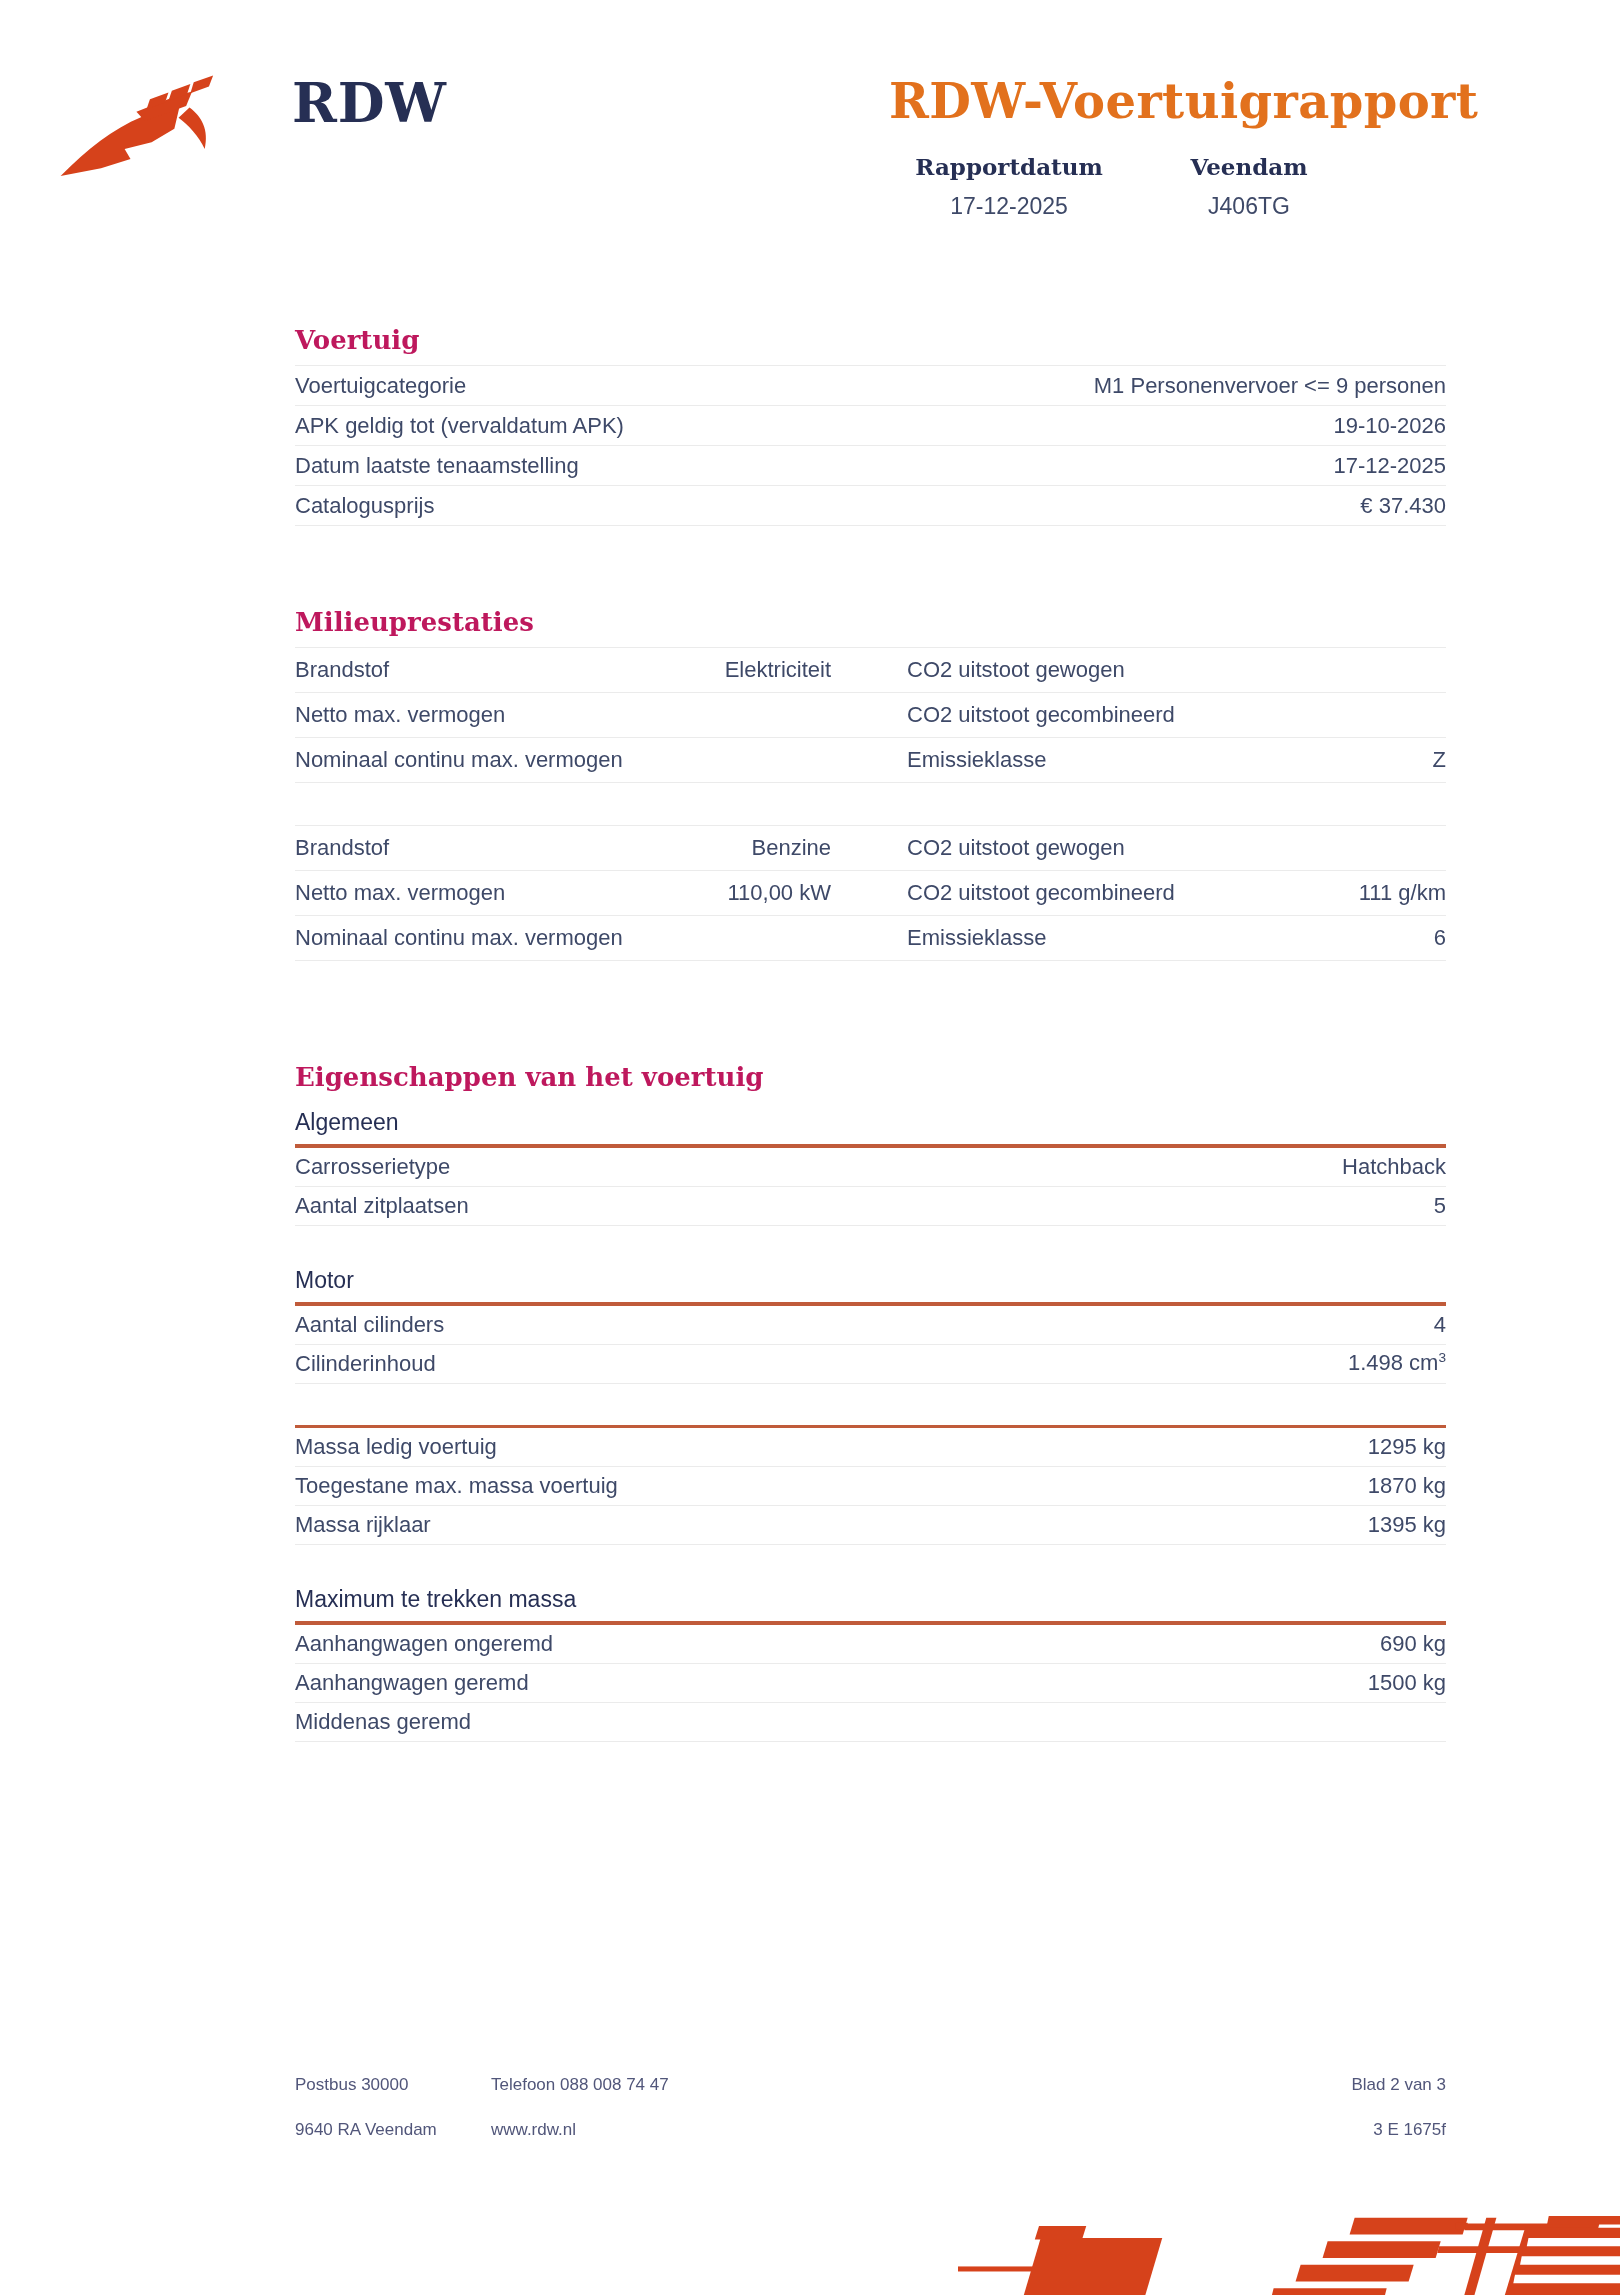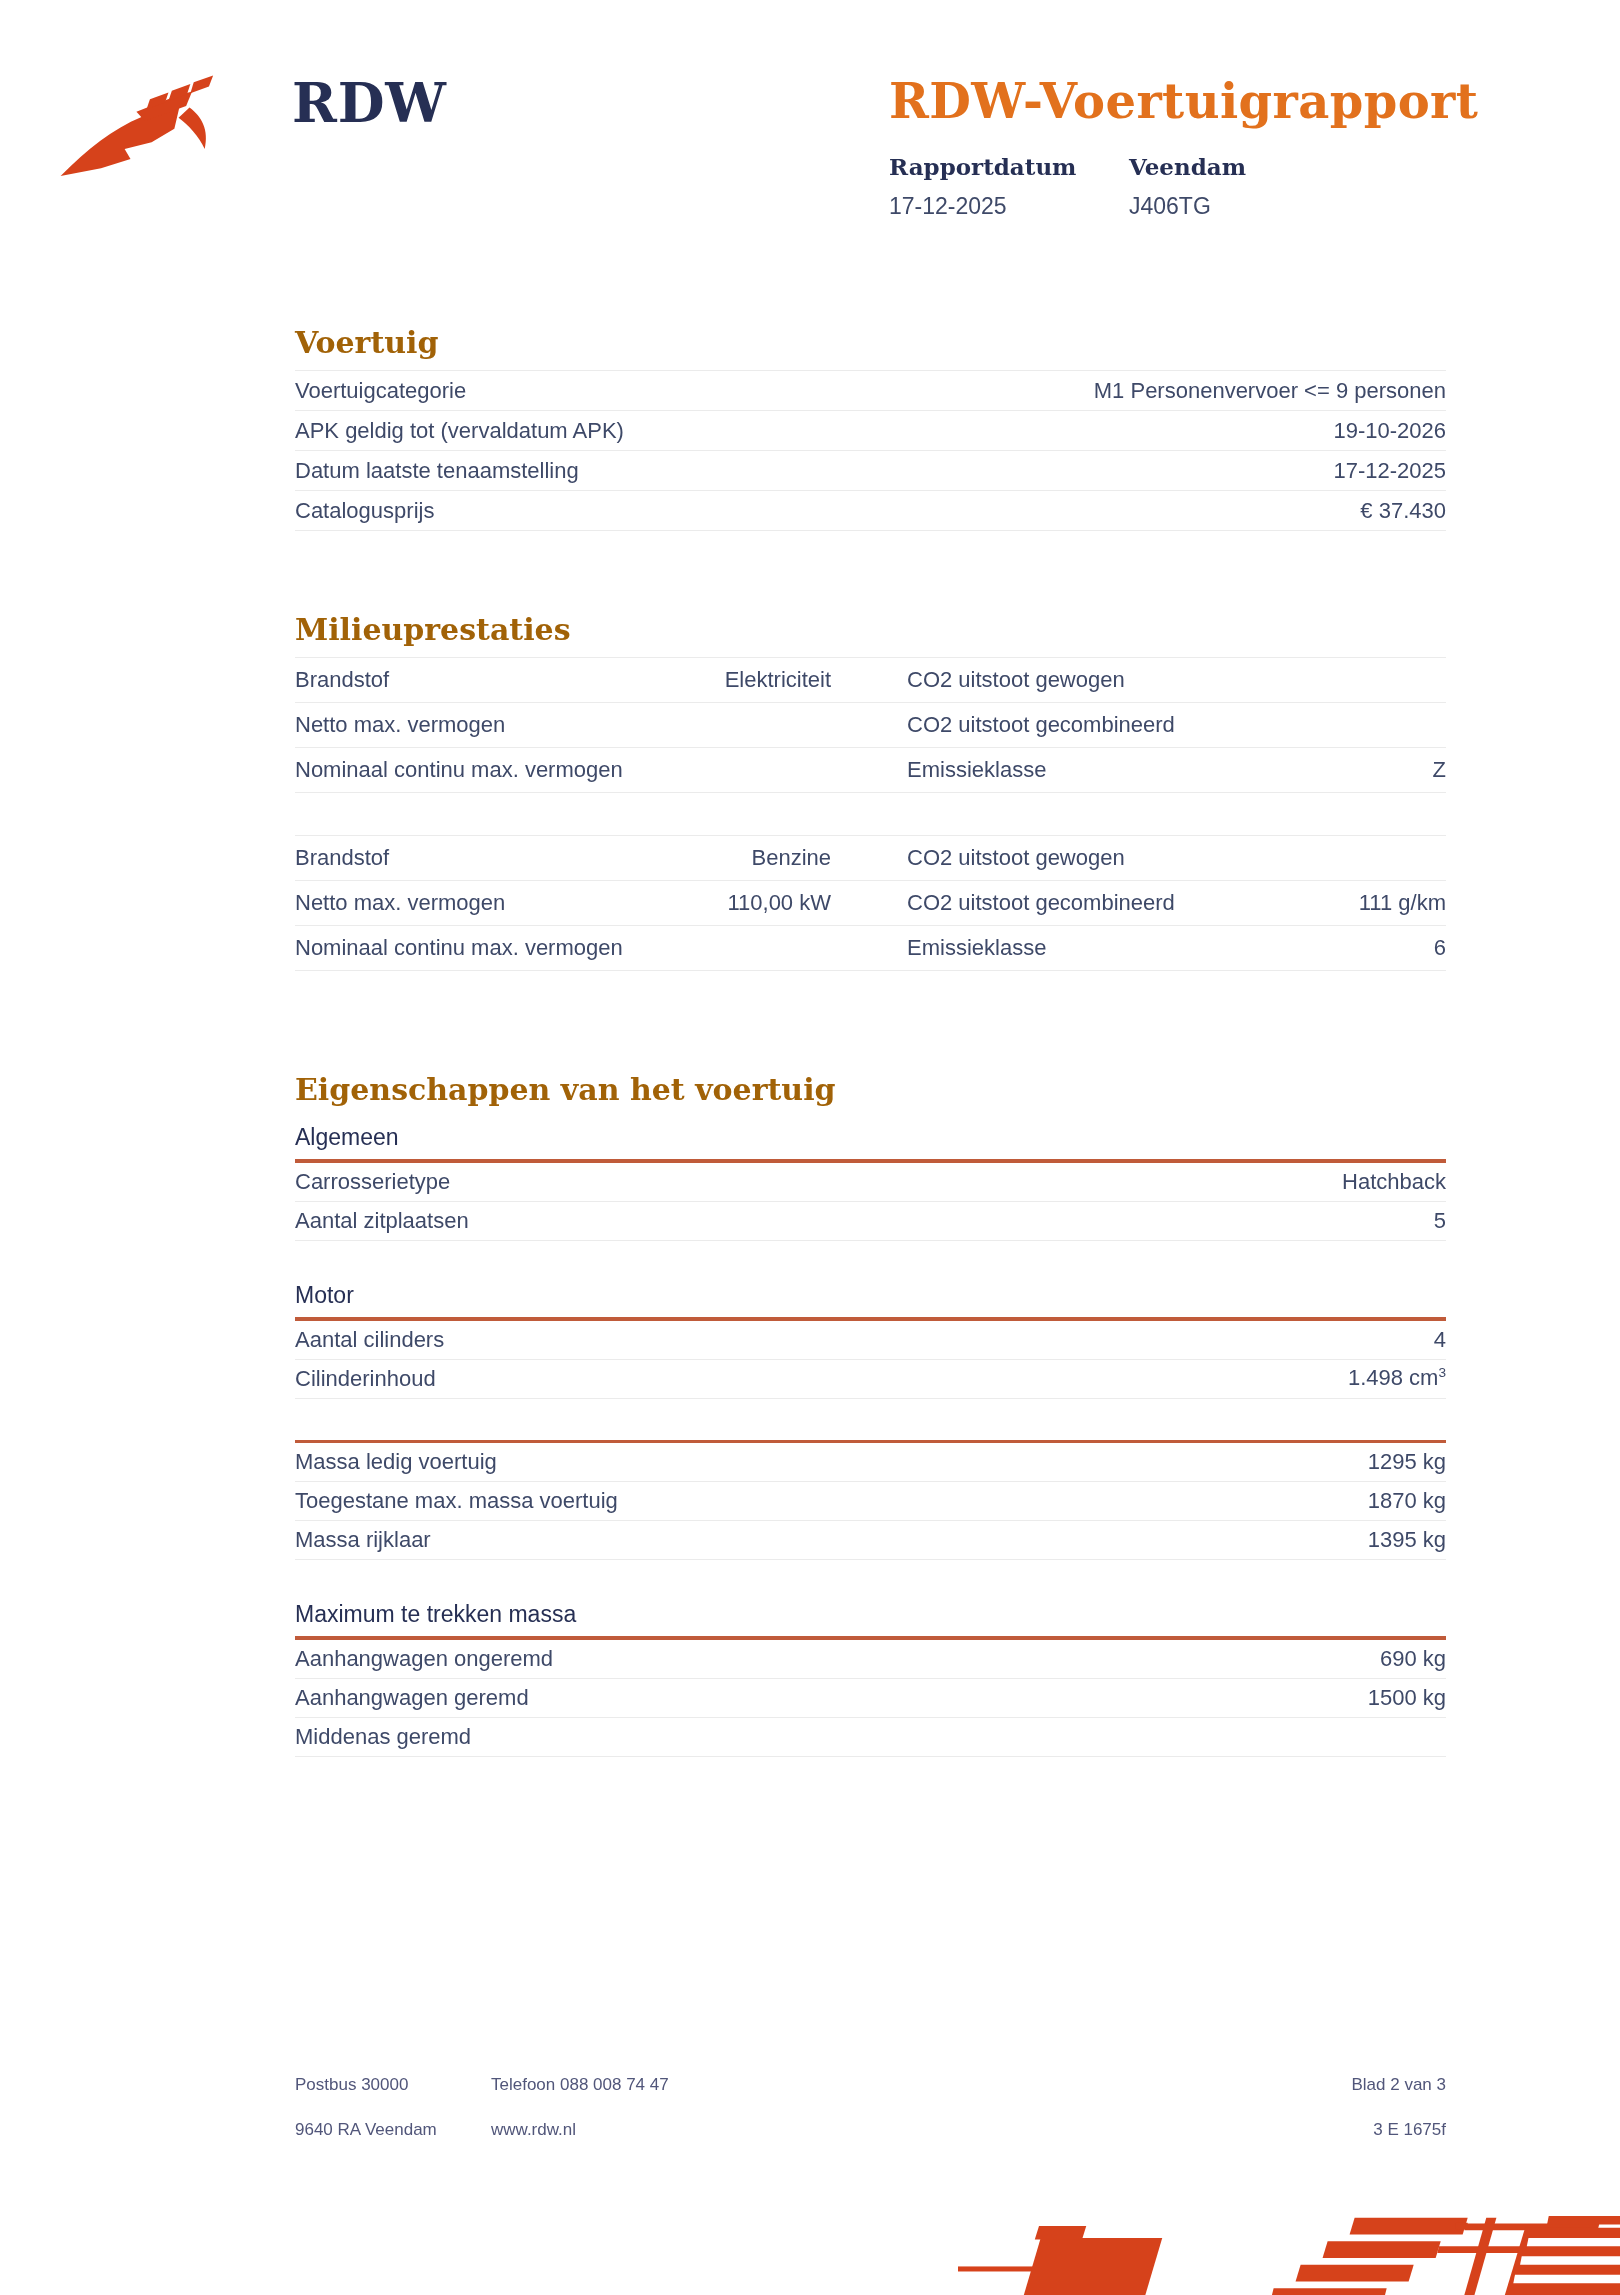--- a/index.html
+++ b/index.html
@@ -13,39 +13,39 @@
     padding-left:29px;
   }
   
   .logo{position:absolute;left:52px;top:68px;display:flex;align-items:flex-start;}
   .wing{width:211px;height:118px;}
   .wordmark{
     font-family:"DejaVu Serif", serif;font-weight:bold;
     font-size:54px;line-height:1;color:#262f54;
     margin-left:29px;margin-top:8.4px;letter-spacing:0.8px;
   }
-  .header-right{position:absolute;left:889px;top:73px;}
+  .header-right{position:absolute;left:889px;top:73px;text-align:center;}
   .report-title{
     margin:0;font-family:"DejaVu Serif", serif;font-weight:bold;
     font-size:48px;line-height:1.2;color:#e2711d;letter-spacing:0.4px;
   }
   .meta{display:flex;margin-top:22px;}
   .meta-col{width:240px;}
   .meta-label{
     font-family:"DejaVu Serif", serif;font-weight:bold;
     font-size:23px;color:#262f54;
   }
   .meta-value{font-size:23px;margin-top:13.5px;color:#3e4968;}
 
   
   main{position:absolute;left:295px;top:0;width:1151px;}
   .section-title{
     margin:0 0 10px 0;
     font-family:"DejaVu Serif", serif;font-weight:bold;
-    font-size:30px;color:#a16207;
+    font-size:26px;color:#be185d;
   }
   .sub-title{
     margin:0 0 8.4px 0;
     font-weight:normal;font-size:23px;color:#262f54;
   }
   .rule{height:3.4px;background:#c05b3a;border:none;margin:0;}
   .tbl{border-top:1.7px solid #ebebeb;}
   .tbl .trow{
     height:39px;border-bottom:1.7px solid #ebebeb;
     display:flex;align-items:center;justify-content:space-between;

